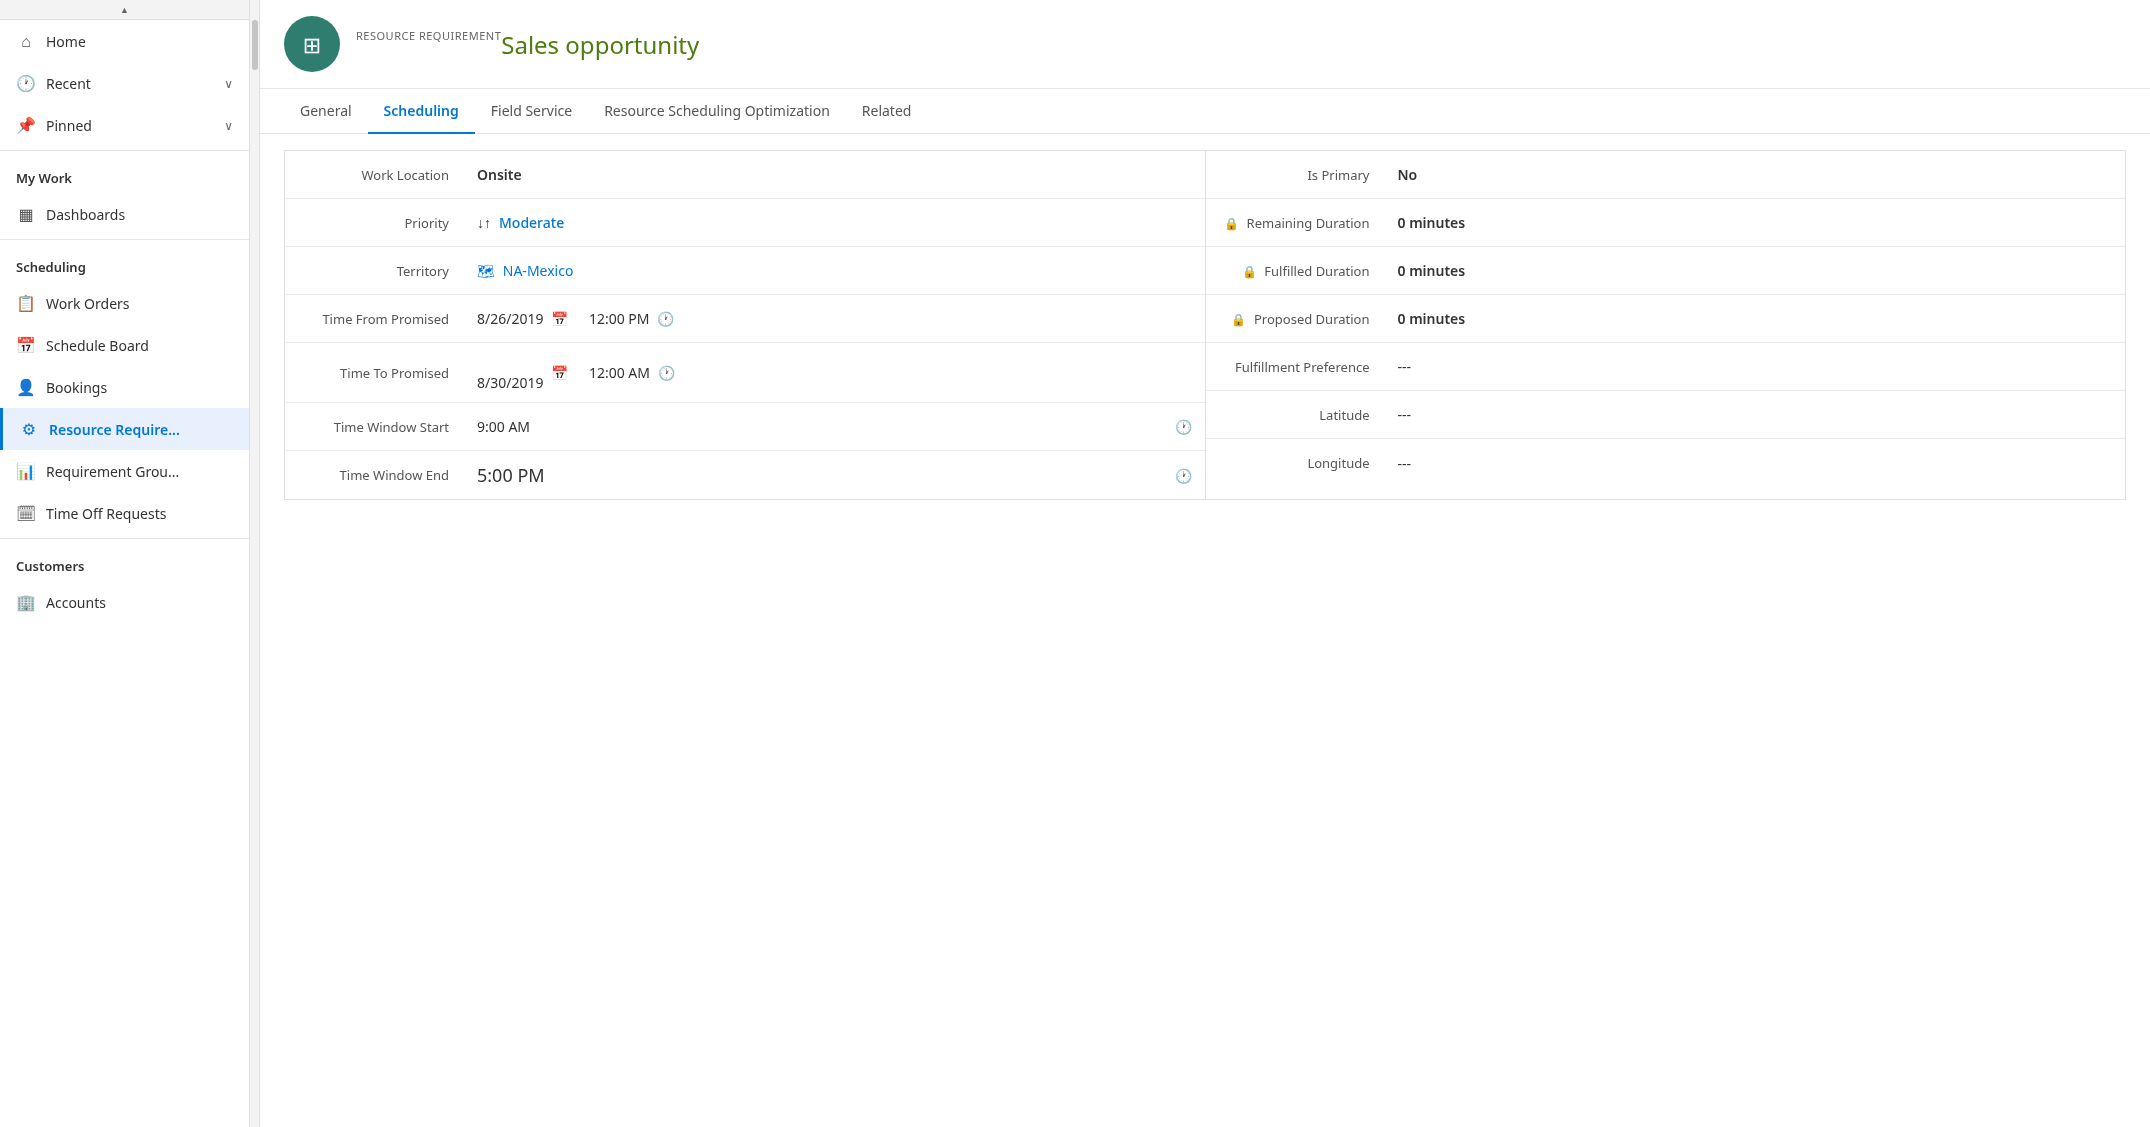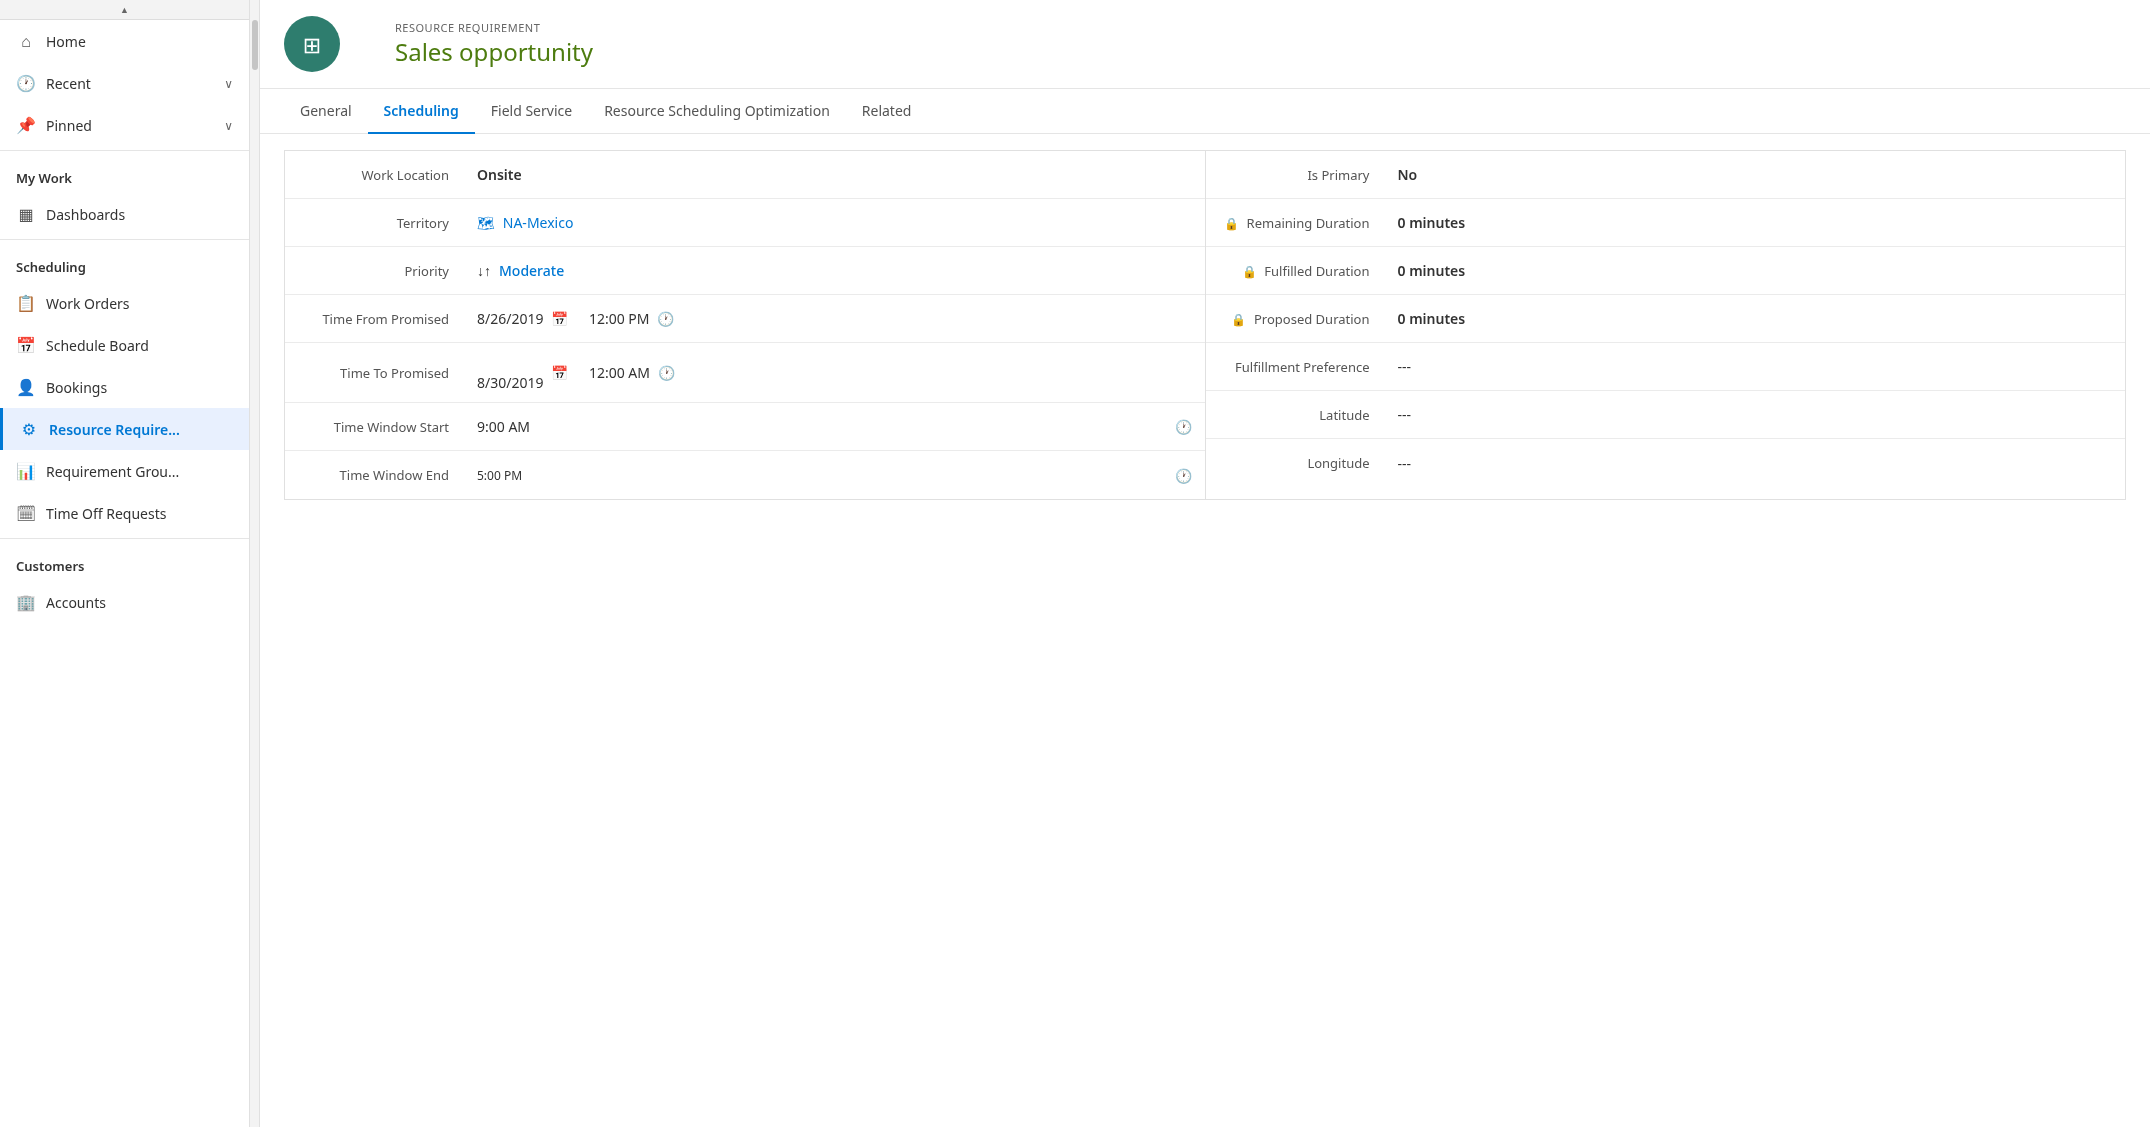--- a/index.html
+++ b/index.html
@@ -64,21 +64,21 @@
       width: 56px;
       height: 56px;
       background: #2e7d6e;
       border-radius: 50%;
       display: flex;
       align-items: center;
       justify-content: center;
       color: white;
       font-size: 22px;
     }
-    .record-title-block { display: flex; flex-direction: column; margin-left: 39px; }
+    .record-title-block { display: flex; flex-direction: row; }
     .record-subtitle { font-size: 11px; text-transform: uppercase; color: #666; letter-spacing: 0.5px; }
     .record-title { font-size: 24px; font-weight: 400; color: #4d7c0f; }
 
     
     .tabs {
       display: flex;
       border-bottom: 1px solid #e5e5e5;
       padding: 0 24px;
     }
     .tab {
@@ -234,32 +234,32 @@
     <div class="form-section">
 
       <div class="form-col">
 
         <div class="form-row">
           <div class="form-label">Work Location</div>
           <div class="form-value bold">Onsite</div>
         </div>
 
         <div class="form-row">
+          <div class="form-label">Priority</div>
+          <div class="form-value">
+            <span style="font-size:14px; color:#333;">↓↑</span>
+            <span style="color:#0078d4; font-weight:500;">Moderate</span>
+          </div>
+        </div>
+
+        <div class="form-row">
           <div class="form-label">Territory</div>
           <div class="form-value">
             <span style="color:#0078d4; font-size:14px;">🗺</span>
             <span style="color:#0078d4;">NA-Mexico</span>
-          </div>
-        </div>
-
-        <div class="form-row">
-          <div class="form-label">Priority</div>
-          <div class="form-value">
-            <span style="font-size:14px; color:#333;">↓↑</span>
-            <span style="color:#0078d4; font-weight:500;">Moderate</span>
           </div>
         </div>
 
         <div class="form-row">
           <div class="form-label">Time From Promised</div>
           <div class="form-value">
             <span style="font-size:14px;">8/26/2019</span>
             <span style="color:#555; cursor:pointer;">📅</span>
             <span style="font-size:14px; margin-left:12px;">12:00 PM</span>
             <span style="color:#888; cursor:pointer;">🕐</span>
@@ -280,21 +280,21 @@
           <div class="form-label">Time Window Start</div>
           <div class="form-value">
             <span style="font-size:14px;">9:00 AM</span>
             <span style="color:#888; cursor:pointer; margin-left:auto;">🕐</span>
           </div>
         </div>
 
         <div class="form-row">
           <div class="form-label">Time Window End</div>
           <div class="form-value">
-            <span style="font-size:12px;">5:00 PM</span>
+            <span style="font-size:18px;">5:00 PM</span>
             <span style="color:#888; cursor:pointer; margin-left:auto;">🕐</span>
           </div>
         </div>
 
       </div>
 
       <div class="form-col">
 
         <div class="form-row">
           <div class="form-label">Is Primary</div>

